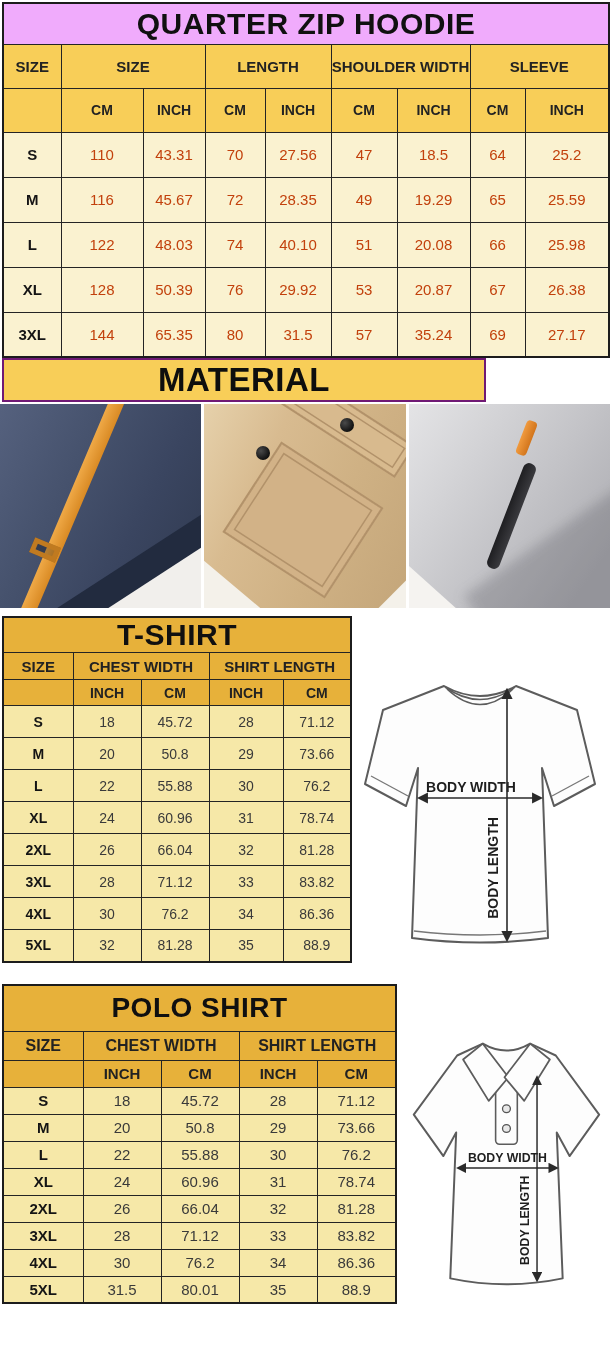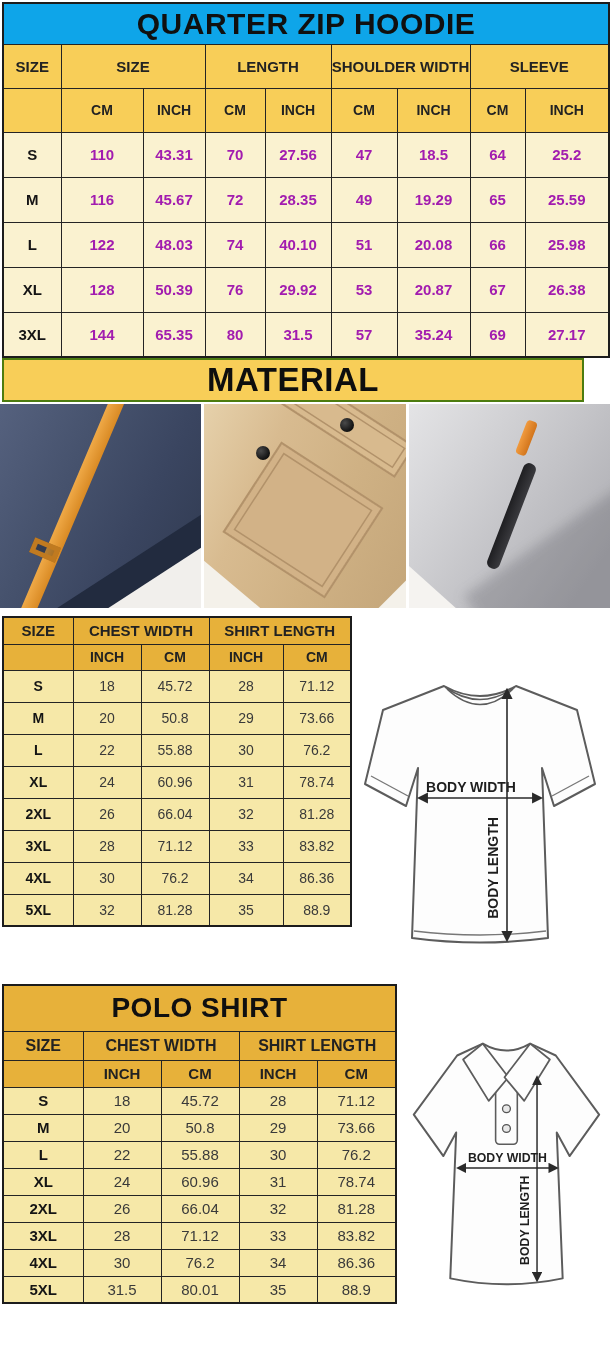--- a/index.html
+++ b/index.html
@@ -11,30 +11,30 @@
   
   table.size-table { border-collapse:collapse; table-layout:fixed; background:#fff; }
   table.size-table th, table.size-table td {
     border:1.5px solid #242424; text-align:center; vertical-align:middle;
     font-family:"Liberation Sans", sans-serif;
   }
   th.tbl-title { font-weight:bold; letter-spacing:.5px; color:#101010; }
 
   
   .hoodie { width:606px; margin:2px 0 0 2px; border:2px solid #1c1c1c; }
-  .hoodie th.tbl-title { font-size:30px; height:41px; background:#0ea5e9; }
+  .hoodie th.tbl-title { font-size:30px; height:41px; background:#f0abfc; }
   .hoodie .group-row th { font-size:15px; height:44px; background:#f8ce58; }
   .hoodie .units-row th { font-size:14px; height:44px; background:#f8ce58; }
-  .hoodie tbody td { font-size:15px; height:45px; background:#faf2d0; color:#a21caf;font-weight:bold; }
+  .hoodie tbody td { font-size:15px; height:45px; background:#faf2d0; color:#c2410c; }
   .hoodie tbody td:first-child { font-weight:bold; color:#141414; }
 
   
   .material-banner {
-    width:582px; margin:0 0 0 2px; height:44px; background:#f8ce58;
-    border:2px solid #4d7c0f; display:flex; align-items:center; justify-content:center;
+    width:484px; margin:0 0 0 2px; height:44px; background:#f8ce58;
+    border:2px solid #701a75; display:flex; align-items:center; justify-content:center;
     font-size:33px; font-weight:bold; color:#0e0e0e; letter-spacing:.5px;
   }
   .photos { display:flex; gap:3px; height:204px; width:610px; margin-top:2px; }
   .photo { flex:1; position:relative; overflow:hidden; }
   .photo-navy { background:linear-gradient(118deg,#55617e 0%,#46526d 35%,#3a4560 65%,#303a50 100%); }
   .navy-hem { position:absolute; width:220px; height:30px; background:#222b3f;
     right:-60px; bottom:28px; transform:rotate(-33deg); }
   .navy-corner { position:absolute; width:220px; height:90px; background:#f1efec;
     right:-80px; bottom:-58px; transform:rotate(-33deg); }
   .drawstring { position:absolute; left:63px; top:-18px; width:15px; height:250px;
@@ -214,20 +214,23 @@
 <div class="section section-tshirt">
   <table class="size-table tshirt-table">
     <colgroup>
       <col style="width:70px">
         <col style="width:68px">
         <col style="width:68px">
       <col style="width:74px">
         <col style="width:68px">
     </colgroup>
     <thead>
+      <tr>
+        <th class="tbl-title" colspan="5">T-SHIRT</th>
+      </tr>
       <tr class="group-row">
         <th>SIZE</th>
         <th colspan="2">CHEST WIDTH</th>
         <th colspan="2">SHIRT LENGTH</th>
       </tr>
       <tr class="units-row">
         <th></th>
         <th>INCH</th>
         <th>CM</th>
         <th>INCH</th>

